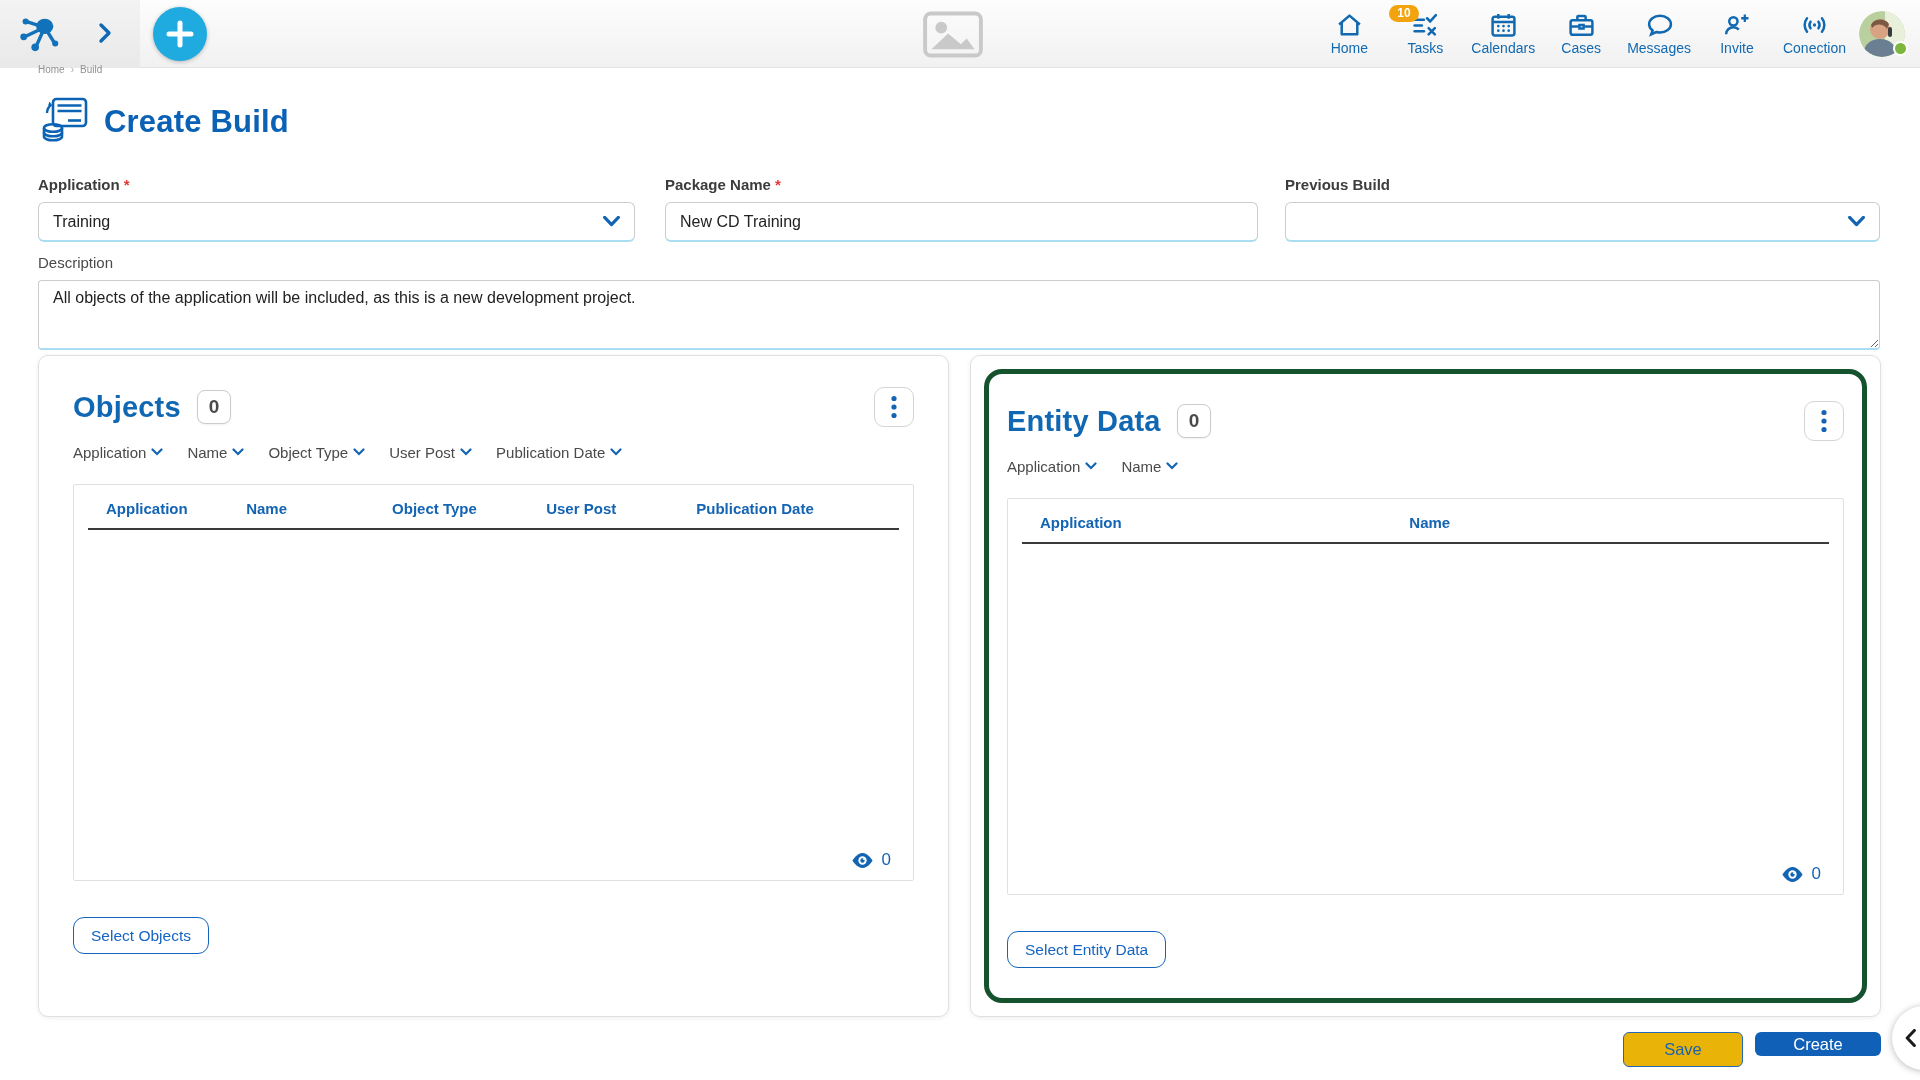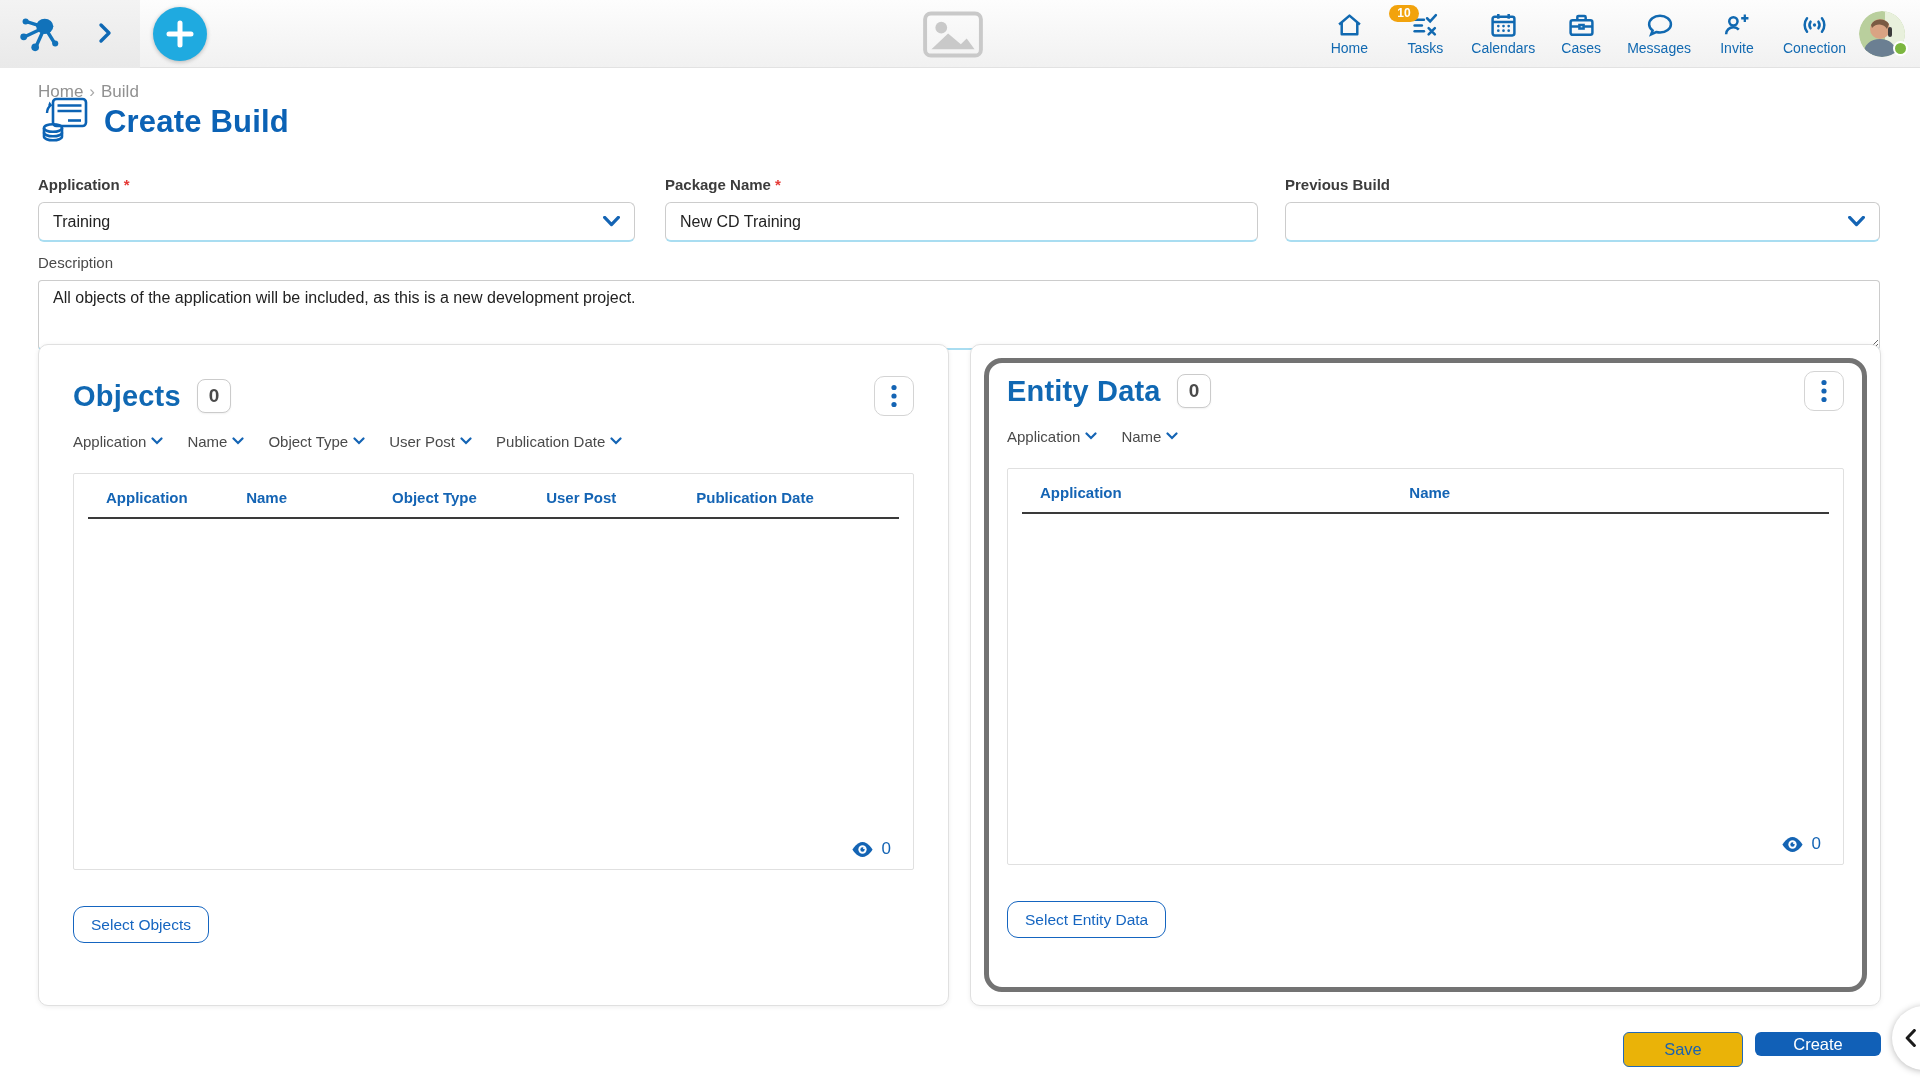--- a/index.html
+++ b/index.html
@@ -44,21 +44,21 @@
     line-height:1.1;
   }
   .avatar-wrap { position:absolute; left:1859px; top:11px; width:46px; height:46px; cursor:pointer; }
   .avatar-wrap svg { border-radius:50%; display:block; }
   .status-dot {
     position:absolute; right:-3px; bottom:1px; width:15px; height:15px;
     border-radius:50%; background:#7CB63F; border:2px solid #fff;
   }
 
   
-  .breadcrumb { position:absolute; left:38px; top:82px; font-size:17px; color:#919191; }
+  .breadcrumb { position:absolute; left:38px; top:64px; font-size:10px; color:#919191; }
   .breadcrumb .sep { margin:0 6px; color:#a9a9a9; }
   .breadcrumb span { cursor:default; }
   .title-row { position:absolute; left:40px; top:96px; display:flex; align-items:center; gap:14px; }
   .page-title { font-size:31px; font-weight:bold; color:#0B62B5; letter-spacing:.2px; }
 
   
   .fgroup { position:absolute; }
   .flabel { font-size:15px; font-weight:bold; color:#3c3c3c; margin-bottom:9px; }
   .req { color:#E53935; margin-left:4px; }
   .field {
@@ -74,29 +74,29 @@
     border-radius:4px; font-family:inherit; font-size:16px; color:#222;
     padding:8px 14px; outline:none;
   }
   #grp-application { left:38px;  top:176px; width:597px; }
   #grp-package     { left:665px; top:176px; width:593px; }
   #grp-previous    { left:1285px;top:176px; width:595px; }
   #grp-description { left:38px;  top:254px; width:1842px; }
 
   
   .card {
-    position:absolute; top:344px; width:911px; height:662px; background:#fff;
+    position:absolute; top:355px; width:911px; height:662px; background:#fff;
     border:1px solid #e0e0e0; border-radius:10px;
     box-shadow:0 1px 5px rgba(0,0,0,.07);
   }
   #objects-card { left:38px;  padding:30px 34px; }
   #entity-card  { left:970px; }
   .highlight-frame {
-    position:absolute; inset:13px; border:5px solid #737373; border-radius:18px;
-    padding:7px 18px;
+    position:absolute; inset:13px; border:5px solid #14532d; border-radius:18px;
+    padding:26px 18px;
   }
   .panel-head { display:flex; align-items:center; height:42px; }
   .panel-title { font-size:29px; color:#1068B3; font-weight:600; letter-spacing:.2px; }
   .count-box {
     margin-left:16px; border:1px solid #cbcbcb; border-radius:8px; background:#fff;
     padding:5px 11px; font-size:19px; font-weight:bold; color:#4a4a4a;
     box-shadow:0 1px 2px rgba(0,0,0,.06);
   }
   .kebab-btn {
     margin-left:auto; width:40px; height:40px; border:1px solid #d4d4d4;

